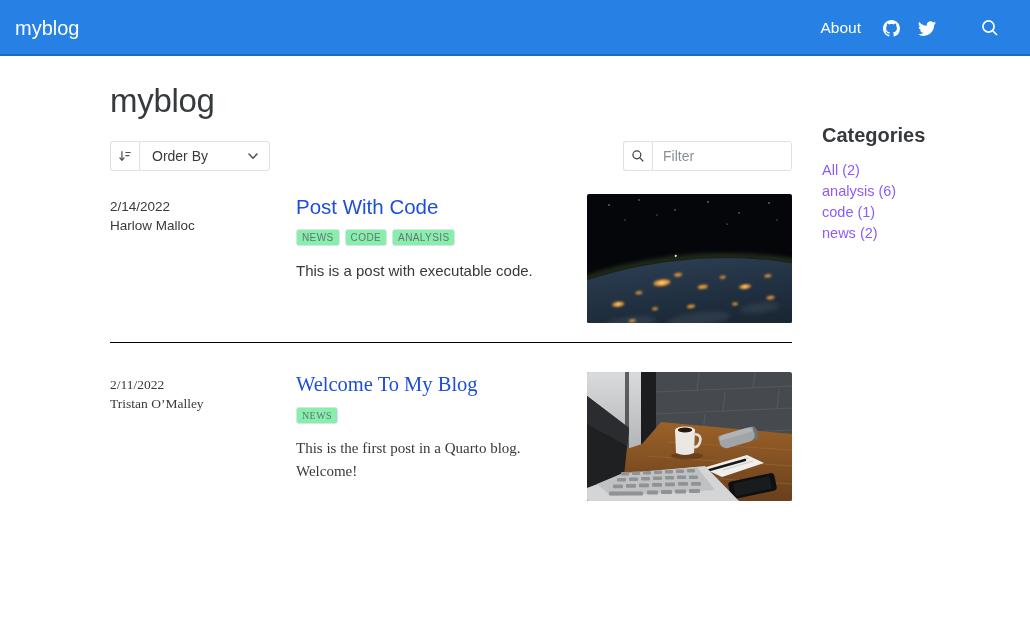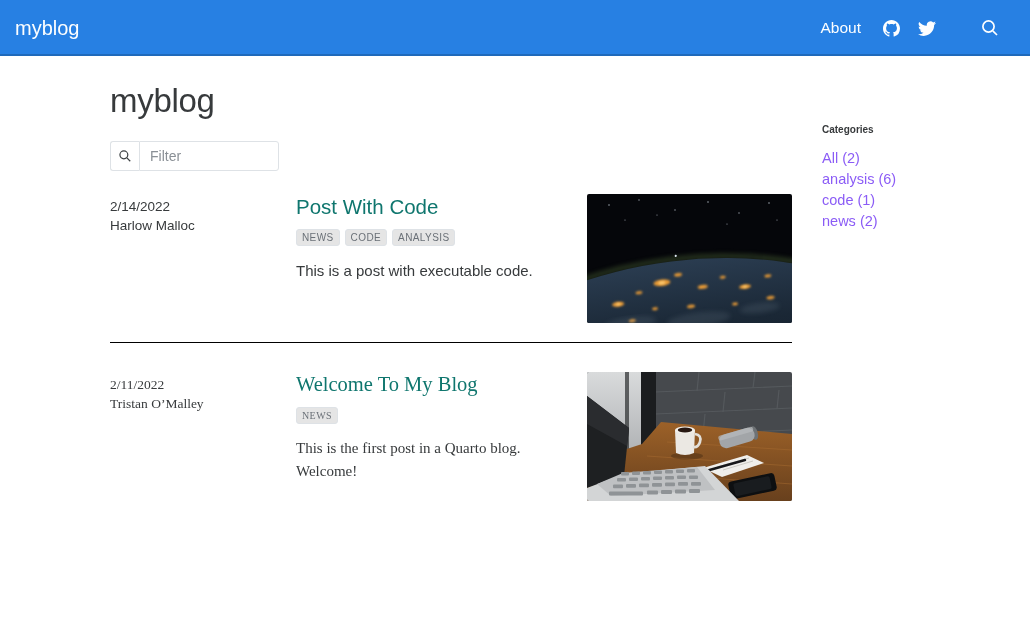--- a/index.html
+++ b/index.html
@@ -38,31 +38,31 @@
   .filter-input { width:140px; border:1px solid #dee2e6; border-radius:0 3px 3px 0;
     padding:0 10px; font-size:14px; color:#373a3c; outline:none; }
   .filter-input::placeholder { color:#8a9096; }
 
   
   .posts { margin-top:2px; }
   .post { display:grid; grid-template-columns:170px 1fr 205px; column-gap:16px; }
   .post-1 { padding:21px 0 19px; border-bottom:1px solid #000000; }
   .post-2 { padding:29px 0 20px;font-family:Liberation Serif, serif; }
   .post-meta { font-size:13.5px; color:#373a3c; line-height:19px; padding-top:3px; }
-  .post-title { font-size:20.5px; font-weight:500; color:#0f766e; cursor:pointer; line-height:1.25; }
+  .post-title { font-size:20.5px; font-weight:500; color:#1d4ed8; cursor:pointer; line-height:1.25; }
   .tag-row { margin-top:9px; display:flex; gap:5px; }
   .tag { border:1px solid #dee2e6; border-radius:3px; padding:2.5px 5px 2px;
-    font-size:10px; letter-spacing:.4px; color:#6a7077; cursor:pointer; background:#e5e5e5; }
+    font-size:10px; letter-spacing:.4px; color:#6a7077; cursor:pointer; background:#86efac; }
   .post-desc { margin-top:13px; font-size:15px; line-height:1.55; color:#373a3c; max-width:280px; }
   .thumb { width:205px; height:129px; border-radius:2px; overflow:hidden; cursor:pointer; }
   .thumb svg { display:block; }
 
   
   .sidebar { padding-top:68px; }
-  .sidebar-heading { font-size:10px; font-weight:700; color:#373a3c; margin-bottom:13px; }
+  .sidebar-heading { font-size:20px; font-weight:700; color:#373a3c; margin-bottom:13px; }
   .cat-item { font-size:14.5px; color:#8b5cf6; line-height:21px; cursor:pointer; }
 </style>
 </head>
 <body>
 
 <header class="navbar">
   <a class="brand">myblog</a>
   <div class="nav-right">
     <span class="nav-link">About</span>
     <span class="nav-icon">
@@ -82,20 +82,36 @@
       </svg>
     </span>
   </div>
 </header>
 
 <div class="layout">
   <div class="main">
     <h1 class="page-title">myblog</h1>
 
     <div class="toolbar">
+      <div class="input-group">
+        <span class="ig-addon">
+          <svg width="14" height="14" viewBox="0 0 16 16" fill="none" stroke="#495057" stroke-width="1.4" stroke-linecap="round">
+            <line x1="4.5" y1="3" x2="4.5" y2="12.5"></line>
+            <polyline points="2.2,10.3 4.5,12.7 6.8,10.3" fill="none"></polyline>
+            <line x1="9" y1="4" x2="14" y2="4"></line>
+            <line x1="9" y1="7.5" x2="12.5" y2="7.5"></line>
+          </svg>
+        </span>
+        <div class="order-select">
+          <span>Order By</span>
+          <svg width="12" height="12" viewBox="0 0 12 12" fill="none" stroke="#495057" stroke-width="1.5" stroke-linecap="round">
+            <polyline points="2,4 6,8.2 10,4"></polyline>
+          </svg>
+        </div>
+      </div>
       <div class="input-group">
         <span class="ig-addon">
           <svg width="14" height="14" viewBox="0 0 16 16" fill="none" stroke="#3c4043" stroke-width="1.4">
             <circle cx="6.7" cy="6.7" r="4.5"></circle>
             <line x1="10.2" y1="10.2" x2="14" y2="14"></line>
           </svg>
         </span>
         <input class="filter-input" type="text" placeholder="Filter" style="">
       </div>
     </div>

